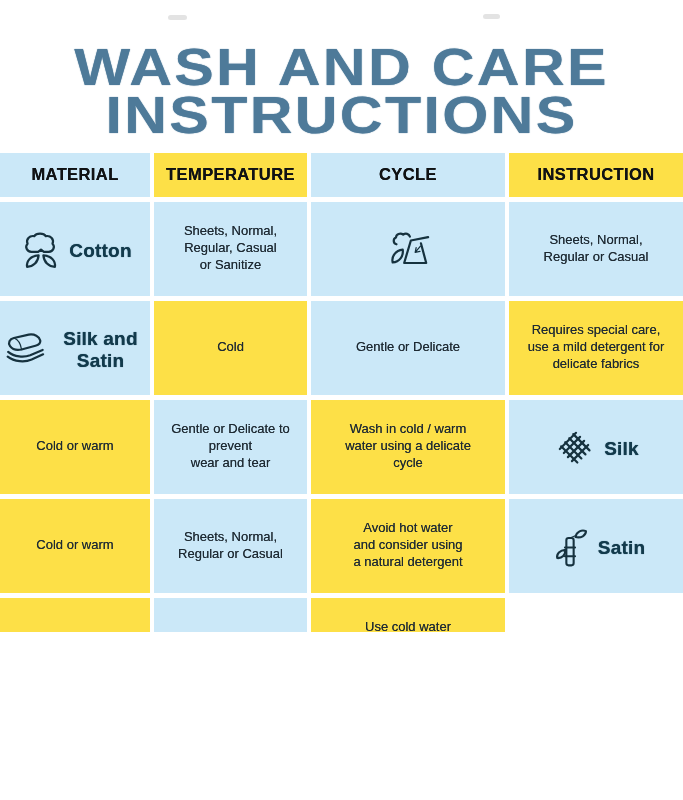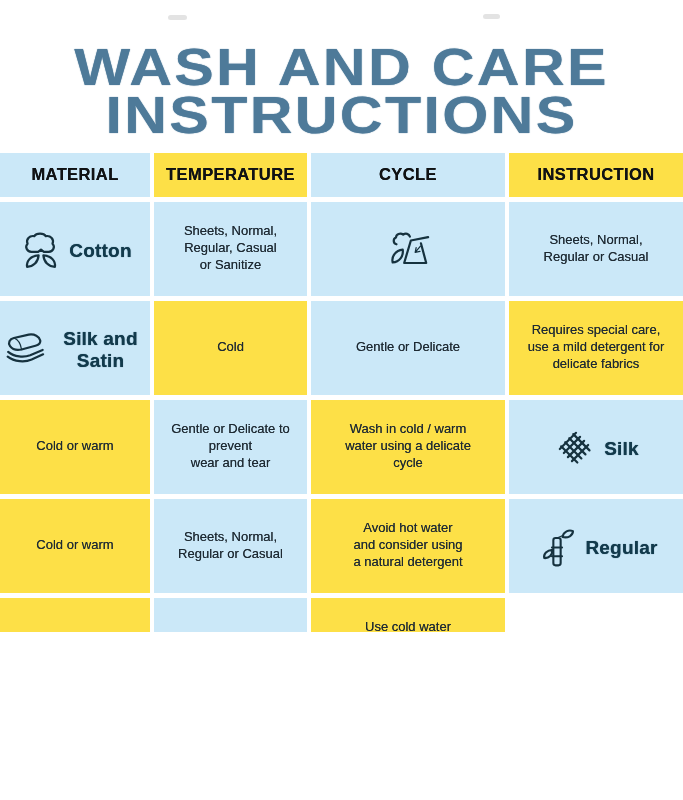--- a/index.html
+++ b/index.html
@@ -128,21 +128,21 @@
 a natural detergent</div>
 
     <div class="cell light mat">
       <svg class="icon" viewBox="0 0 48 46">
         <rect x="20" y="12" width="8" height="30" rx="2.5"></rect>
         <path d="M18.5 22.5 H29.5 M18.5 32 H29.5"></path>
         <path d="M24 12 L31 9" class="thin"></path>
         <path d="M30 11 C31 5 37 2.5 41.5 4.5 C41.5 9.5 36 12.5 30 11 Z"></path>
         <path d="M19 25 C13 25.5 9 29.5 10 34 C15.5 34.5 19 30.5 19 25 Z"></path>
       </svg>
-      <div class="mat-label">Regular</div>
+      <div class="mat-label">Satin</div>
     </div>
     <div class="cell dark body">Cold</div>
     <div class="cell light body">Gentle or Delicate</div>
     <div class="cell dark body">Use cold water
 to keep them
 in good shape</div>
 
   </div>
 </div>
 

